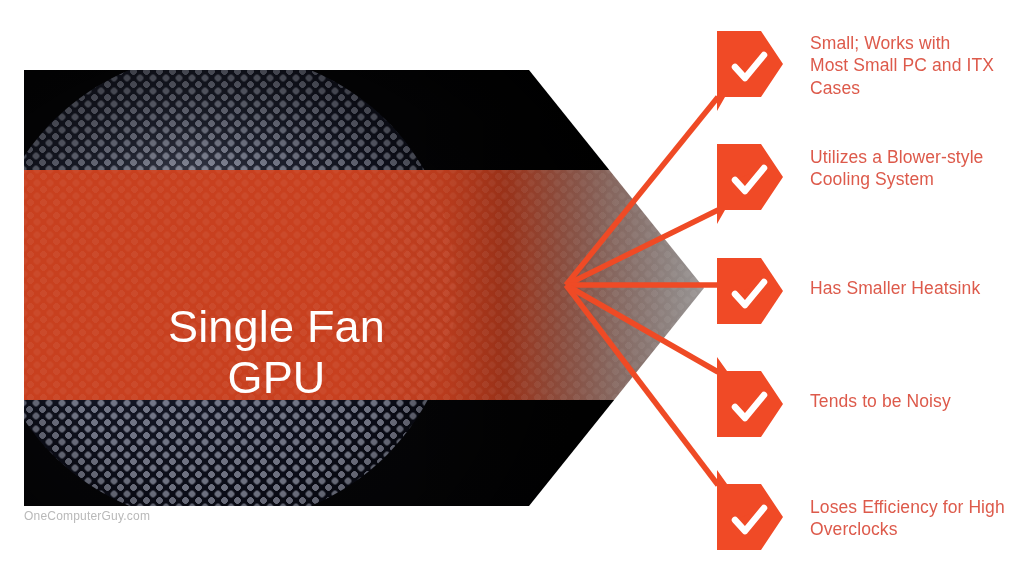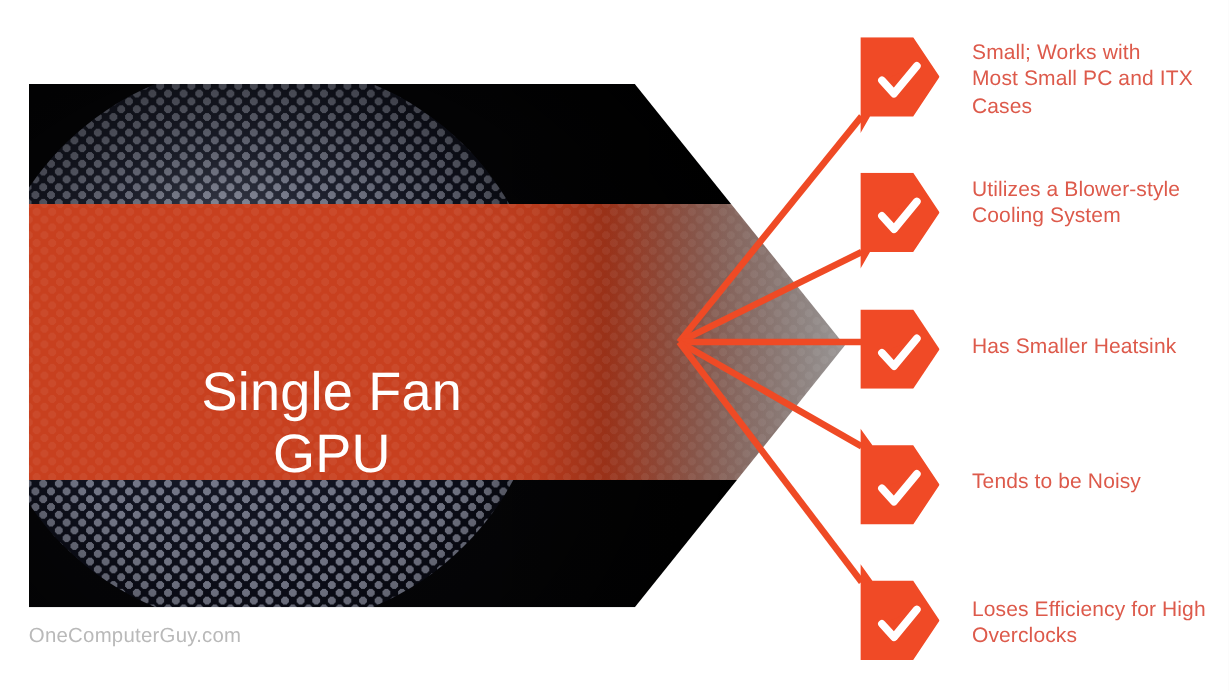--- a/index.html
+++ b/index.html
@@ -174,23 +174,23 @@
     line-height: 1.28;
     font-weight: 400;
     white-space: pre-line;
     letter-spacing: 0.1px;
   }
 
   
   #watermark {
     position: absolute;
     left: 24px;
-    top: 520px;
+    top: 509px;
     color: #B9B9B9;
-    font-size: 17px;
+    font-size: 12px;
     letter-spacing: 0.2px;
     text-align: right;
   }
 </style>
 </head>
 <body>
 
 <div id="stage">
 
   <div id="hero-panel">

